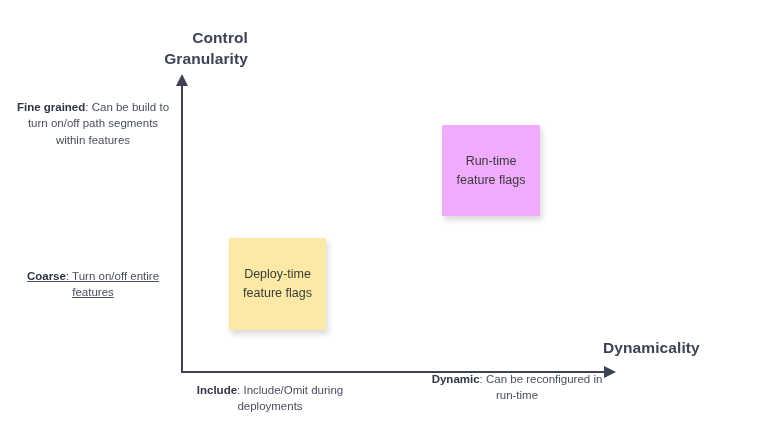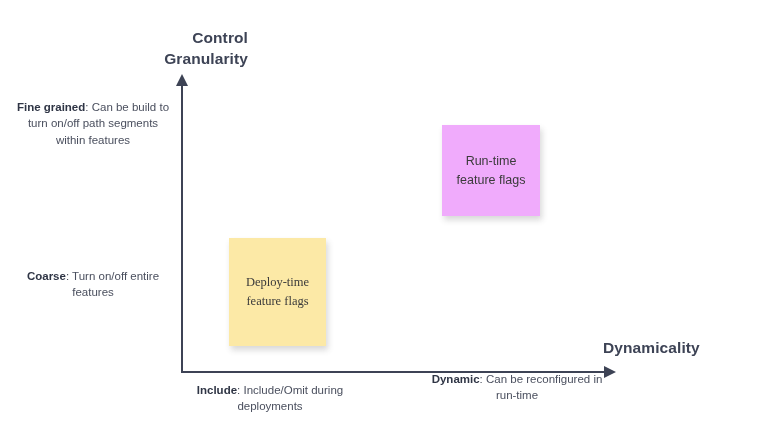--- a/index.html
+++ b/index.html
@@ -91,20 +91,21 @@
   }
   #label-fine-grained {
     left: 14px;
     top: 99px;
     width: 158px;
   }
   #label-coarse {
     left: 14px;
     top: 268px;
     width: 158px;
+    text-decoration: underline;
   }
   #label-static {
     left: 182px;
     top: 382px;
     width: 176px;
   }
   #label-dynamic {
     left: 424px;
     top: 371px;
     width: 186px;
@@ -127,23 +128,22 @@
     top: 100px;
     width: 98px;
     height: 91px;
     background: #f0abfc;
     margin-top: 25px;
   }
   #note-deploytime {
     left: 229px;
     top: 238px;
     width: 97px;
-    height: 108px;
+    height: 92px;
     background: #fce9a6;
-    font-family: Liberation Serif, serif;
   }
   .note-text {
     padding: 0 4px;
   }
 </style>
 </head>
 <body>
 
 <div id="canvas">
 

